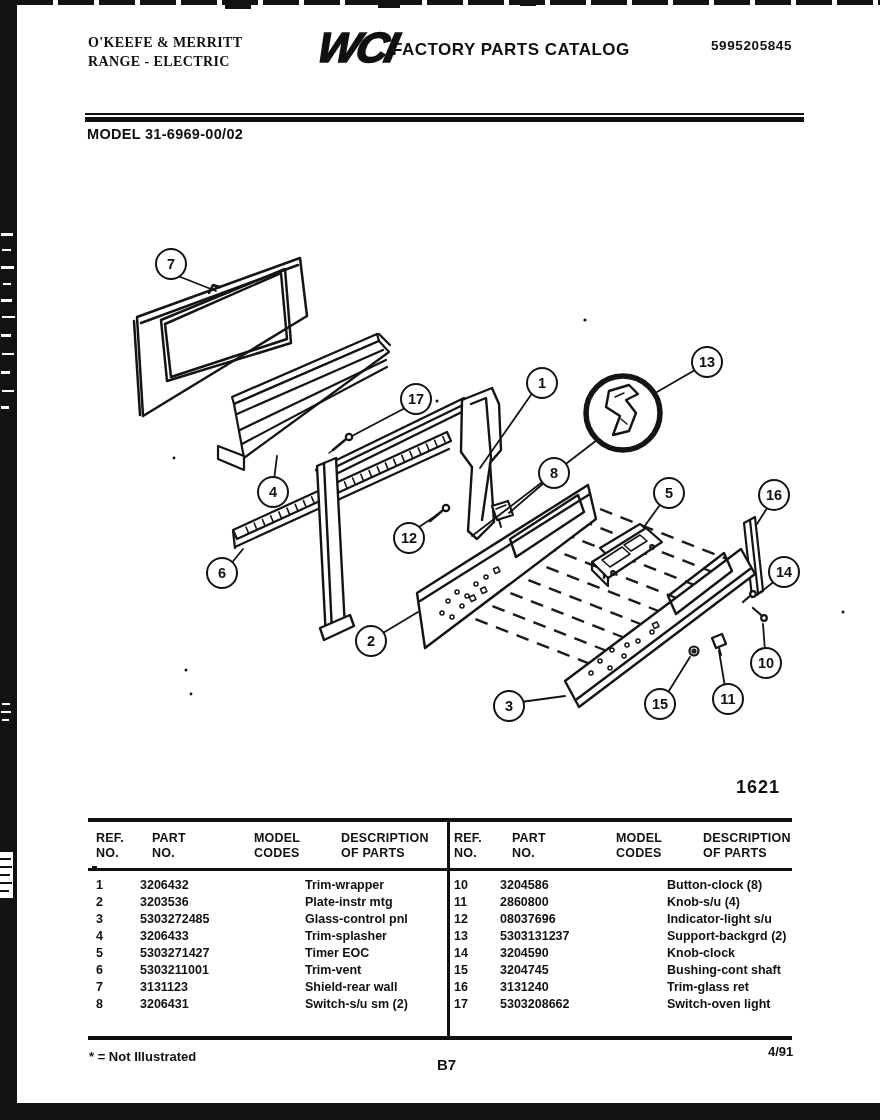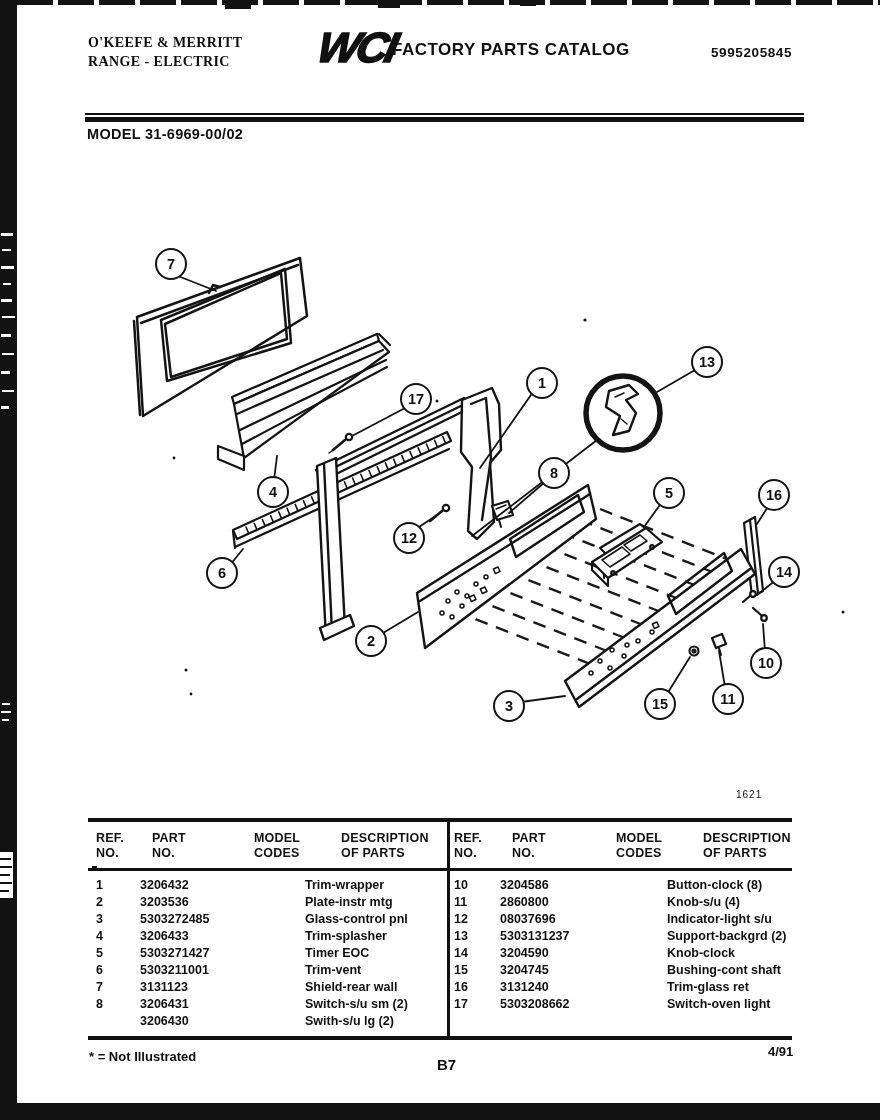--- a/index.html
+++ b/index.html
@@ -4,25 +4,25 @@
 <style>
   html,body{margin:0;padding:0;background:#e8e8e8;}
   .page{position:relative;width:880px;height:1120px;background:#ffffff;overflow:hidden;
         font-family:"Liberation Sans",sans-serif;color:#101010;}
   .abs{position:absolute;}
   
   .brand{left:88px;top:33px;font-size:14px;font-weight:700;line-height:19px;letter-spacing:.4px;font-family:Liberation Serif, serif;}
   .logo{left:320px;top:24px;font-size:42px;font-weight:700;font-style:italic;
         transform:skewX(-12deg) scale(1.05,1);letter-spacing:-3px;-webkit-text-stroke:1.6px #101010;}
   .cat-title{left:392px;top:40px;font-size:17px;font-weight:700;letter-spacing:.5px;}
-  .doc-num{left:711px;top:38px;font-size:13.5px;font-weight:700;letter-spacing:.6px;margin-top:7px;}
+  .doc-num{left:711px;top:38px;font-size:13.5px;font-weight:700;letter-spacing:.6px;}
   .rule-thin{left:85px;top:113px;width:719px;height:2px;background:#101010;}
   .rule-thick{left:85px;top:117px;width:719px;height:5px;background:#101010;}
   .model{left:87px;top:126px;font-size:14.5px;font-weight:700;letter-spacing:.3px;}
-  .pageref{left:736px;top:777px;font-size:10px;font-weight:400;letter-spacing:1px;margin-top:12px;}
+  .pageref{left:736px;top:777px;font-size:18px;font-weight:700;letter-spacing:1px;}
   
   #diagram-svg{position:absolute;left:0;top:0;}
   .callout{position:absolute;width:28px;height:28px;border:2.6px solid #131313;border-radius:50%;
            background:#fff;display:flex;align-items:center;justify-content:center;
            font-size:14.5px;font-weight:700;}
   
   .trule{background:#101010;}
   .ptable{font-size:12.5px;font-weight:700;white-space:nowrap;}
   .thead{display:grid;margin-bottom:16px;gap:12px;}
   .thead .th div{line-height:15px;letter-spacing:.2px;}
@@ -370,26 +370,20 @@
         <div>3131123</div>
         <div></div>
         <div>Shield-rear wall</div>
       </div>
       <div class="trow">
         <div>8</div>
         <div>3206431</div>
         <div></div>
         <div>Switch-s/u sm (2)</div>
       </div>
-      <div class="trow">
-        <div></div>
-        <div>3206430</div>
-        <div></div>
-        <div>Swith-s/u lg (2)</div>
-      </div>
     </div>
   <div class="abs ptable t-right" style="left:454px;top:831px;width:336px;">
       <div class="thead">
         <div class="th">
           <div>REF.</div>
           <div>NO.</div>
         </div>
         <div class="th">
           <div>PART</div>
           <div>NO.</div>

